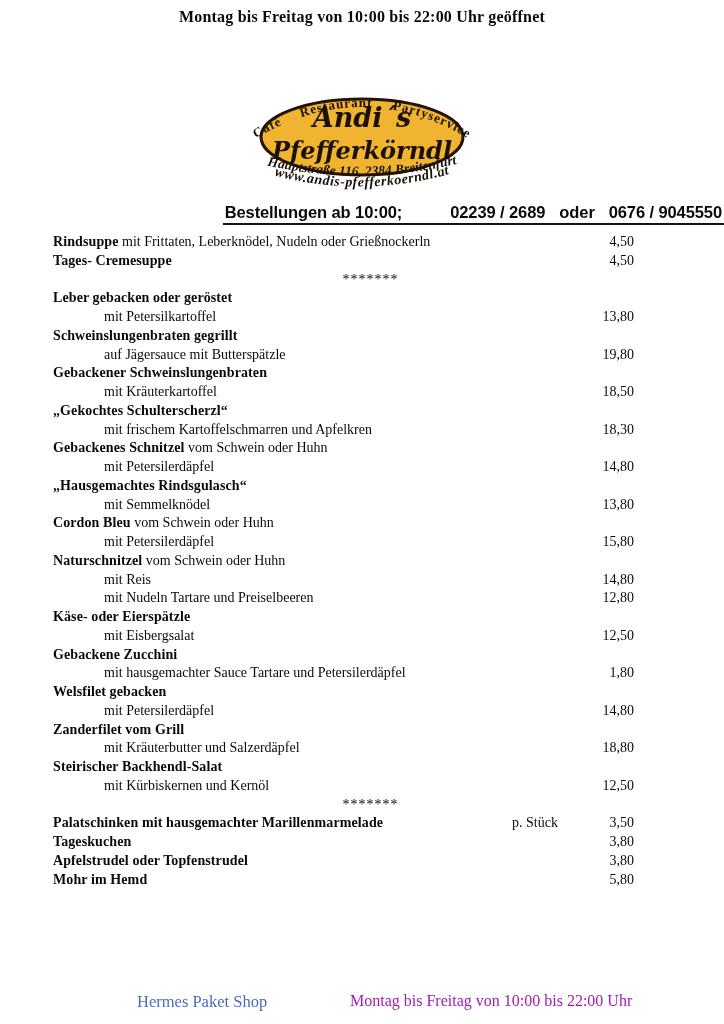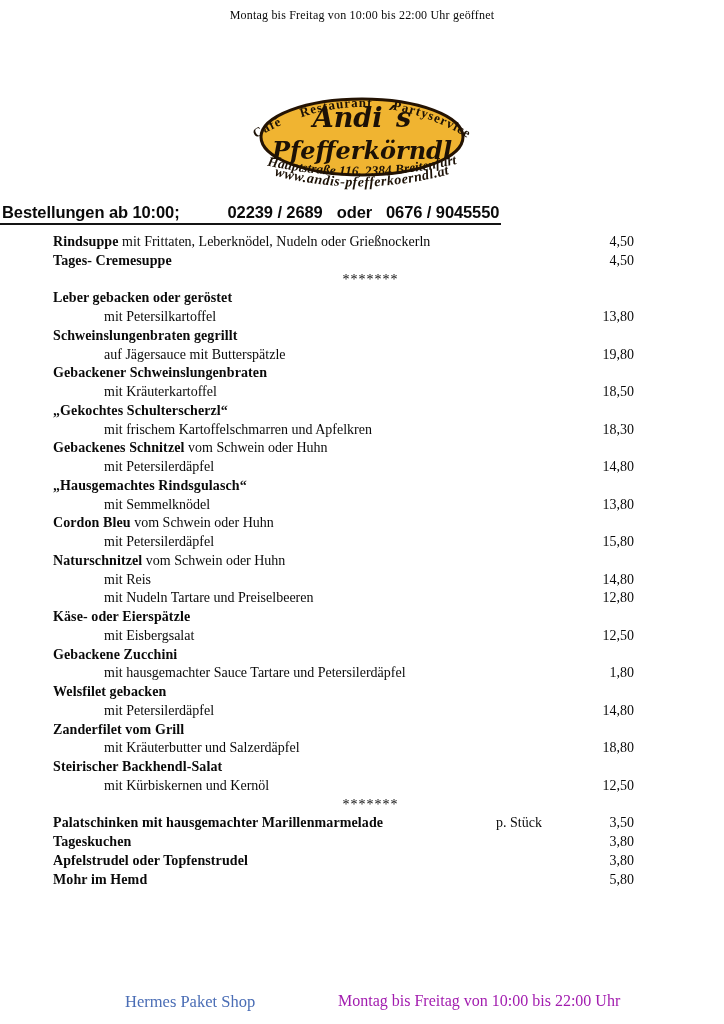--- a/index.html
+++ b/index.html
@@ -5,52 +5,52 @@
   html,body{margin:0;padding:0;}
   body{
     width:724px;height:1024px;background:#ffffff;position:relative;
     font-family:"Liberation Serif",serif;color:#0a0a0a;overflow:hidden;
   }
   .page{position:absolute;inset:0;}
 
   
   .hours-top{
     position:absolute;top:8px;left:0;right:0;
-    text-align:center;font-size:12px;letter-spacing:.2px;
+    text-align:center;font-size:16px;letter-spacing:.2px;font-weight:bold;
   }
 
   
   .logo-wrap{position:absolute;top:74px;left:50%;transform:translateX(-50%);}
   .logo-wrap svg{display:block;}
 
   
-  .orders{position:absolute;top:203px;left:0;right:0;text-align:left;}
+  .orders{position:absolute;top:203px;left:0;right:0;text-align:right;}
   .orders-inner{
     display:inline-block;border-bottom:2px solid #141414;padding:0 2px 1px 2px;
     font-family:"Liberation Sans",sans-serif;font-weight:bold;font-size:16.5px;
     white-space:nowrap;letter-spacing:-.1px;
   }
   .orders-inner .gap-big{display:inline-block;width:48px;}
   .orders-inner .gap-sm{display:inline-block;width:14px;}
 
   
   .menu{
     position:absolute;top:233px;left:53px;right:90px;
     font-size:14px;line-height:18.75px;
   }
   .row{display:flex;align-items:baseline;}
   .row .left{flex:1;min-width:0;white-space:nowrap;}
   .row.indent .left{padding-left:51px;}
   .row b{font-weight:bold;letter-spacing:.1px;}
-  .row .unit{width:78px;text-align:left;margin-right:4px;white-space:nowrap;}
+  .row .unit{width:78px;text-align:center;margin-right:4px;white-space:nowrap;}
   .row .price{width:56px;text-align:right;white-space:nowrap;}
   .row.sep{display:block;text-align:center;position:relative;left:27px;letter-spacing:1px;}
 
   
-  .footer{position:absolute;top:992px;left:0;right:0;height:24px;font-size:16.5px;}
+  .footer{position:absolute;top:992px;left:12px;right:0;height:24px;font-size:16.5px;}
   .footer .f-left{position:absolute;left:125px;top:0;}
   .footer .f-right{position:absolute;left:338px;top:0;font-size:16px;}
 </style>
 </head>
 <body>
 
 <div class="page">
 
   <div class="hours-top">Montag bis Freitag von 10:00 bis 22:00 Uhr geöffnet</div>
 

